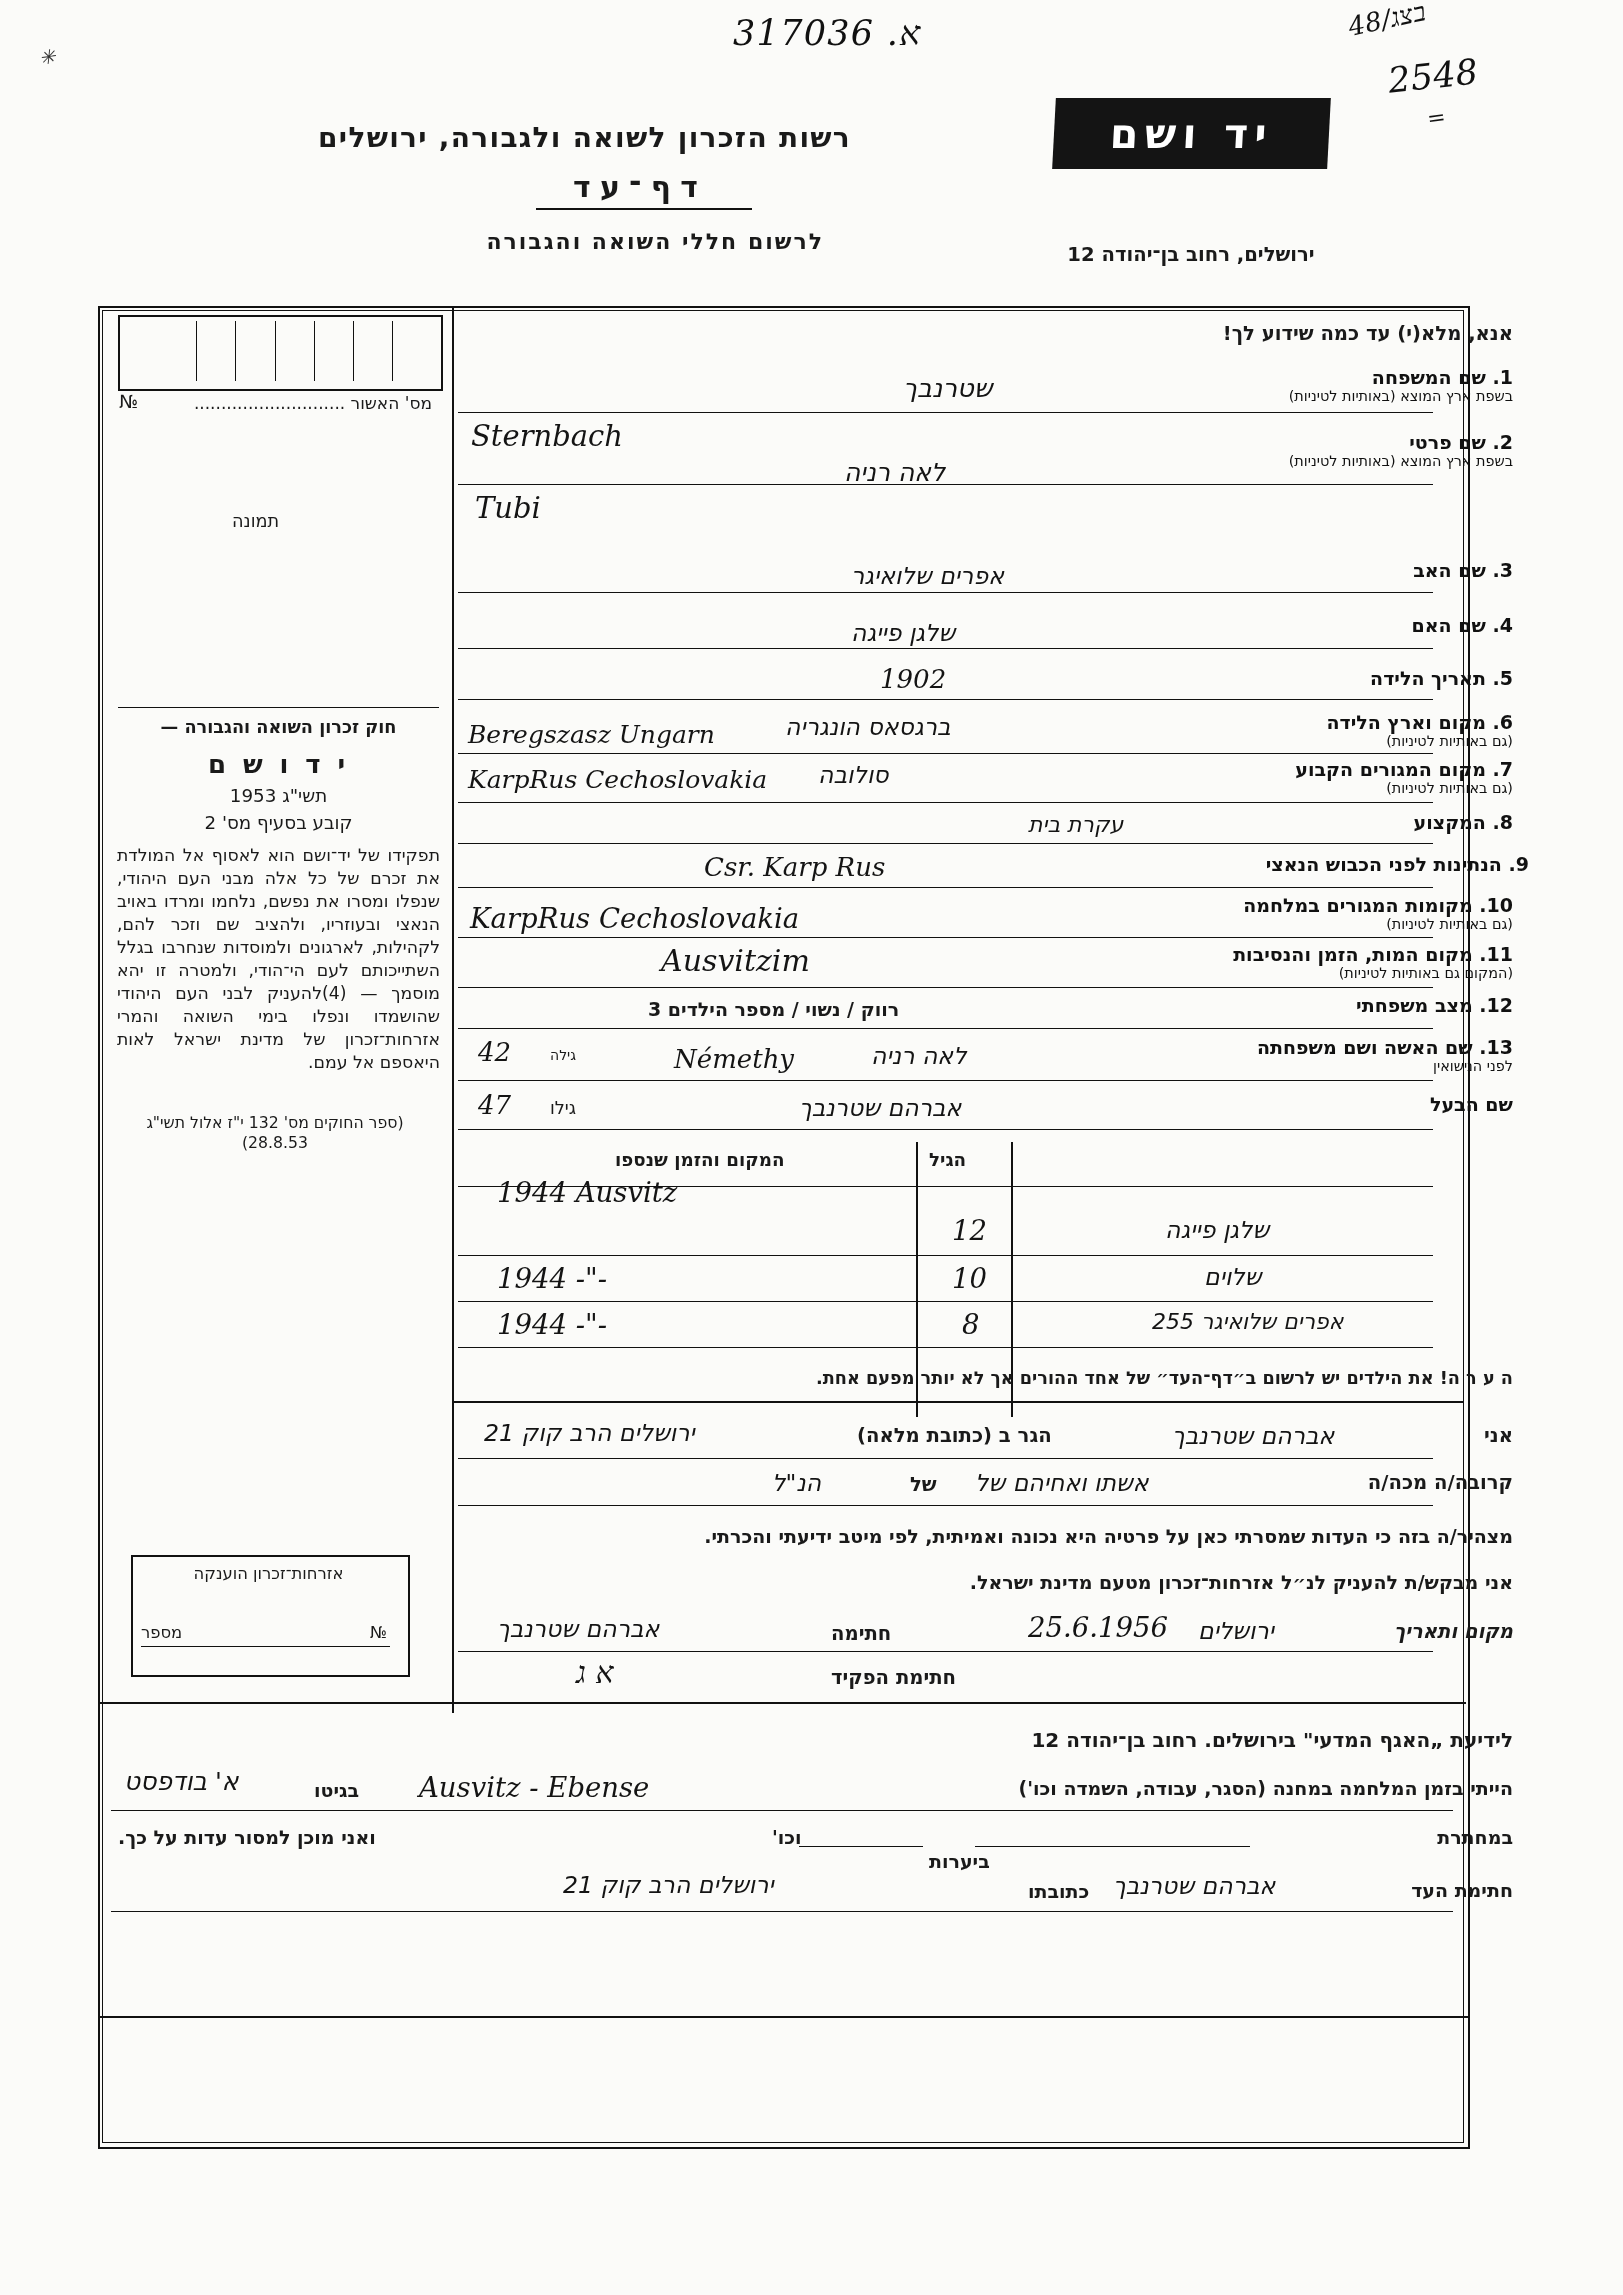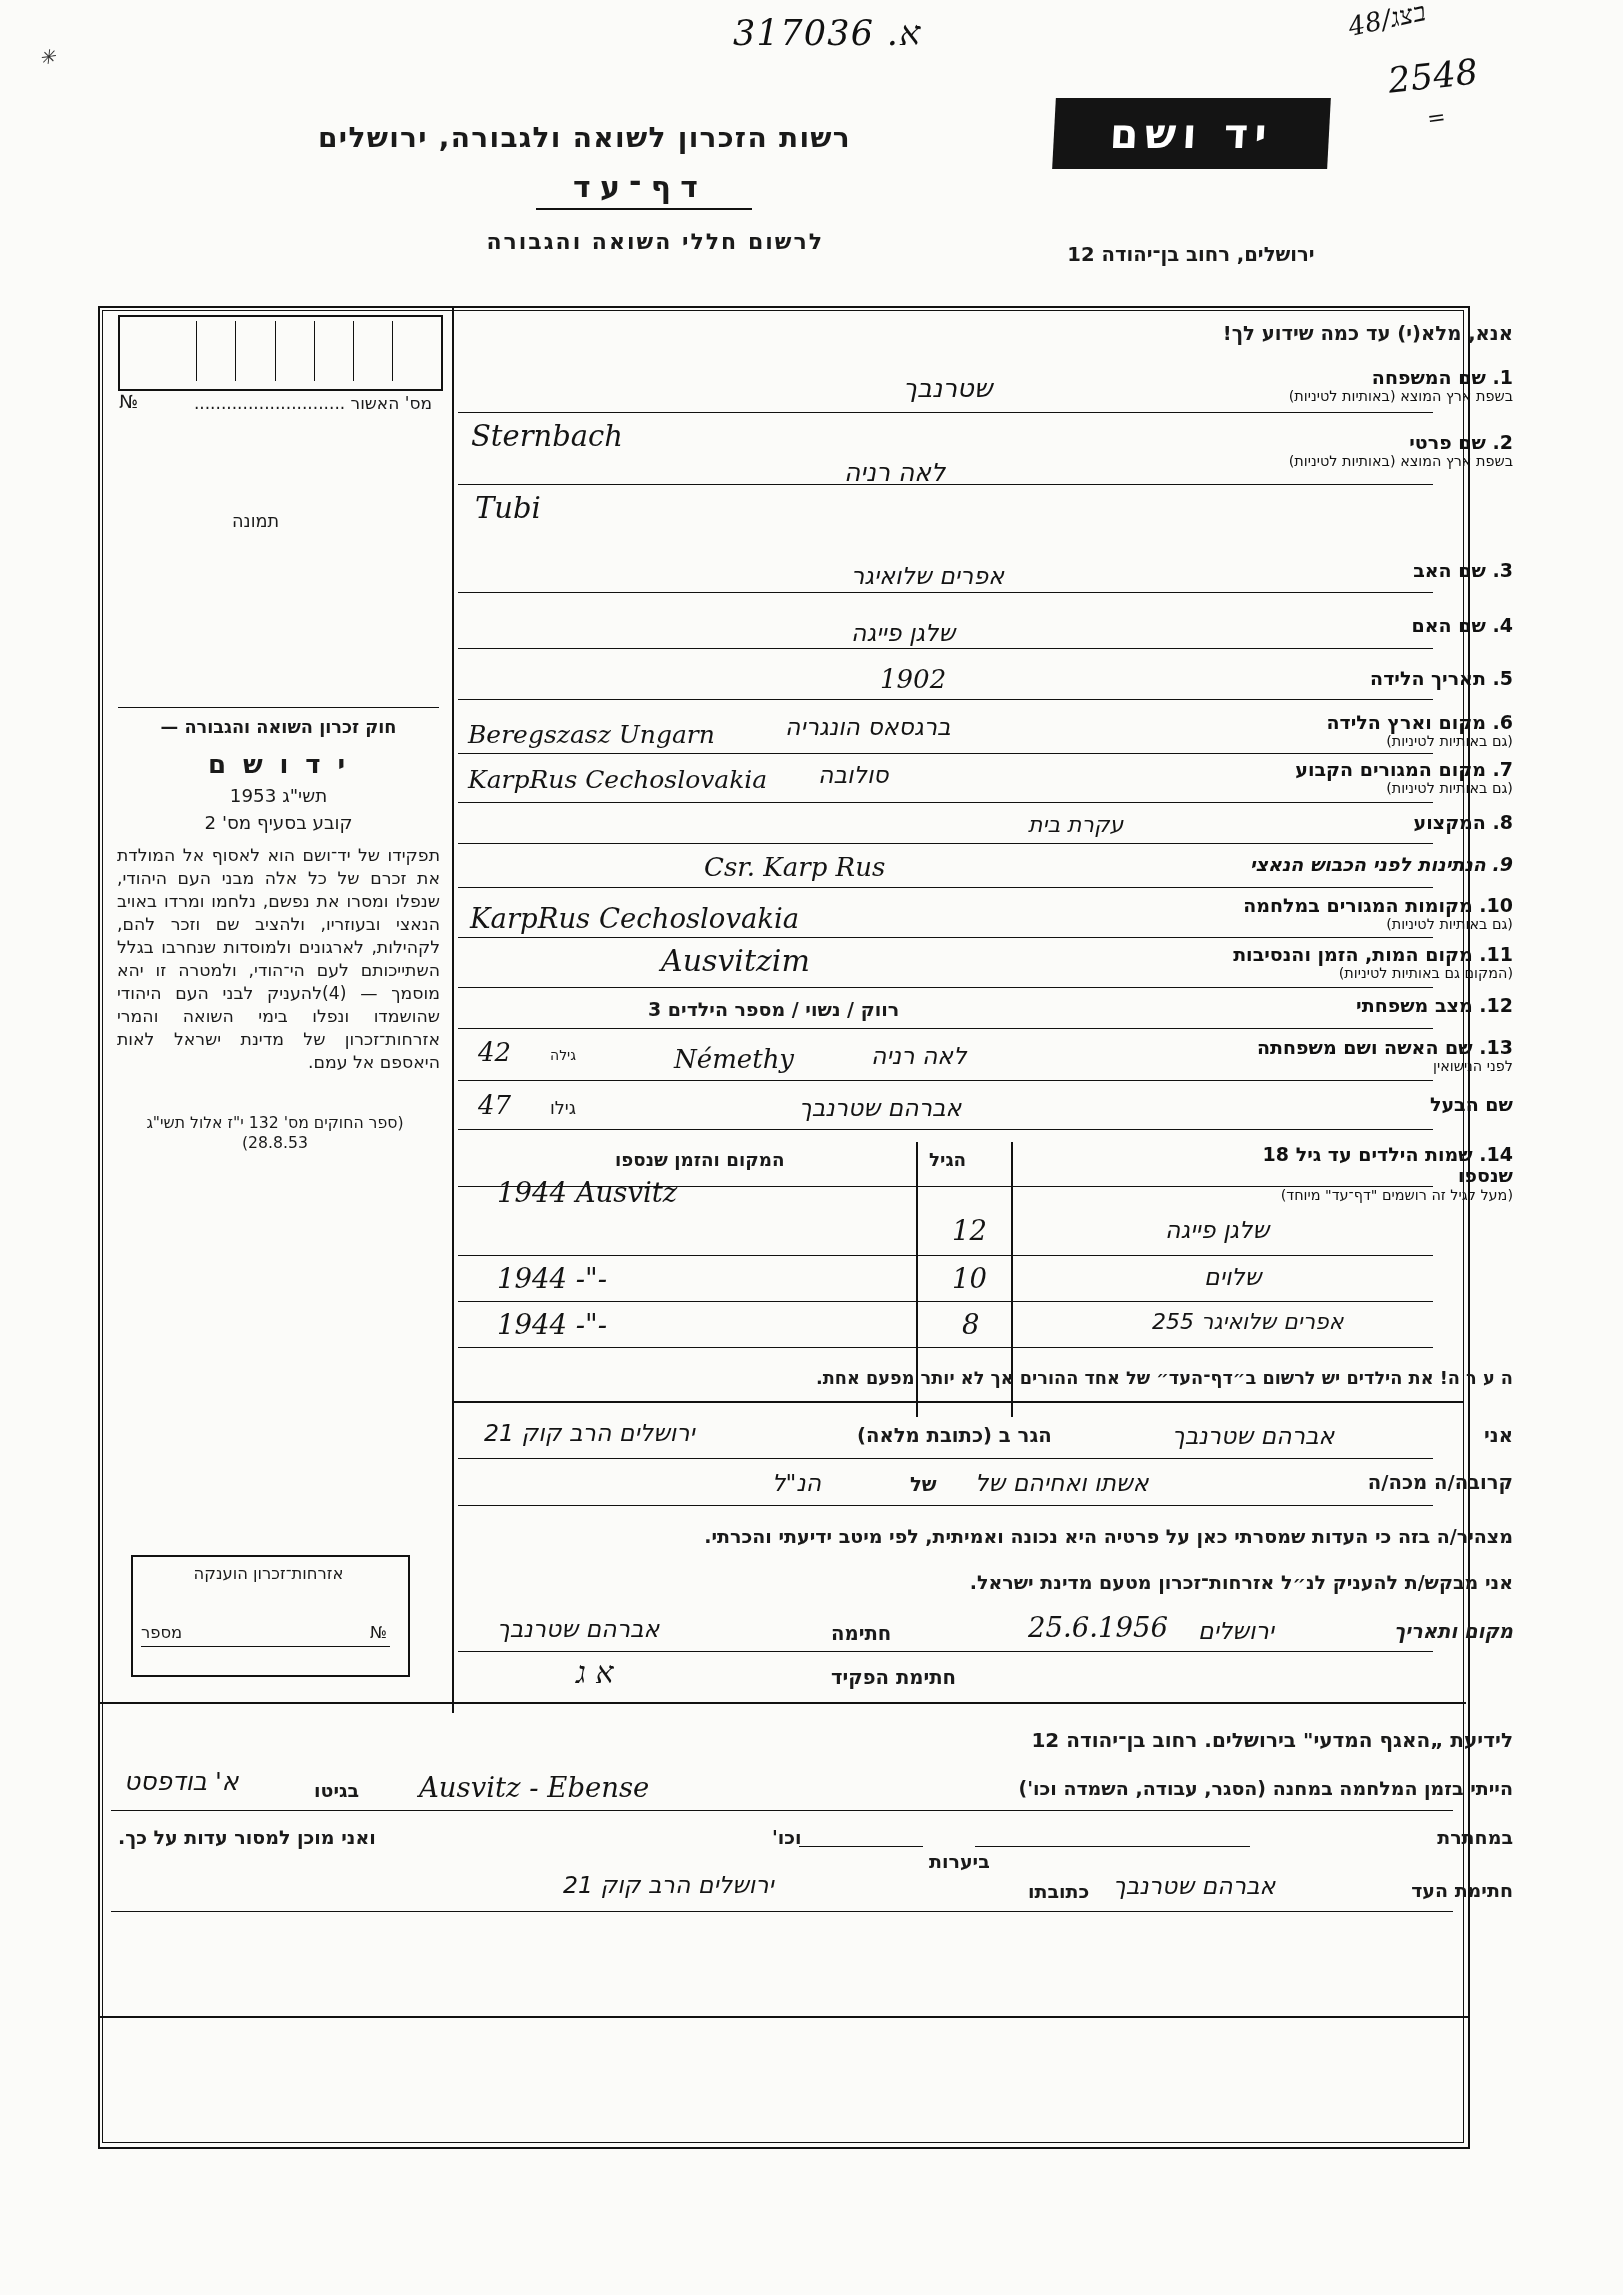--- a/index.html
+++ b/index.html
@@ -206,21 +206,21 @@
   <div class="hwheb" style="left:818px;top:761px;font-size:23.6px;">סולובה</div>
   <div class="hw" style="left:468px;top:765px;font-size:25px;">KarpRus Cechoslovakia</div>
 
   <div class="qlabel" style="right:110px;top:812px;width:308px;">
     <span>8.</span>
     <span>המקצוע</span>
   </div>
   <div class="fieldline" style="left:458px;top:843px;width:975px;"></div>
   <div class="hwheb" style="left:1028px;top:812px;font-size:22px;">עקרת בית</div>
 
-  <div class="qlabel" style="right:110px;top:854px;width:308px;font-style:italic;">
+  <div class="qlabel" style="right:94px;top:854px;width:308px;">
     <span>9.</span>
     <span>הנתינות לפני הכבוש הנאצי</span>
   </div>
   <div class="fieldline" style="left:458px;top:887px;width:975px;"></div>
   <div class="hw" style="left:704px;top:852px;font-size:26px;">Csr. Karp Rus</div>
 
   <div class="qlabel" style="right:110px;top:895px;width:308px;">
     <span>10.</span>
     <span>מקומות המגורים במלחמה</span>
     <span class="qsub">(גם באותיות לטיניות)</span>
@@ -255,25 +255,20 @@
   <div class="hwheb" style="left:871px;top:1042px;font-size:23.6px;">לאה רניה</div>
 
   <div class="qlabel" style="right:110px;top:1094px;width:308px;">
     <span>שם הבעל</span>
   </div>
   <div class="fieldline" style="left:458px;top:1129px;width:975px;"></div>
   <div class="heb" style="position:absolute;left:550px;top:1098px;font-size:17.7px;">גילו</div>
   <div class="hw" style="left:478px;top:1090px;font-size:26px;">47</div>
   <div class="hwheb" style="left:799px;top:1094px;font-size:23.6px;">אברהם שטרנבך</div>
 
-  <div class="qlabel" style="right:110px;top:1144px;width:308px;">
-    <span>14.</span>
-    <span>שמות הילדים עד גיל 18 שנספו</span>
-    <span class="qsub">(מעל לגיל זה רושמים "דף־עד" מיוחד)</span>
-  </div>
   <div class="fieldline" style="left:458px;top:1186px;width:975px;"></div>
   <div class="heb" style="position:absolute;left:615px;top:1149px;font-size:18.3px;font-weight:bold;">המקום והזמן שנספו</div>
   <div class="heb" style="position:absolute;left:929px;top:1149px;font-size:18.3px;font-weight:bold;">הגיל</div>
 
   <div class="tbl-line" style="left:916px;top:1142px;height:275px;"></div>
   <div class="tbl-line" style="left:1011px;top:1142px;height:275px;"></div>
 
   <div class="hw" style="left:497px;top:1176px;font-size:27.5px;">1944  Ausvitz</div>
   <div class="hw" style="left:952px;top:1214px;font-size:27.5px;">12</div>
   <div class="hwheb" style="left:1165px;top:1216px;font-size:23.6px;">שלגן פייגה</div>

